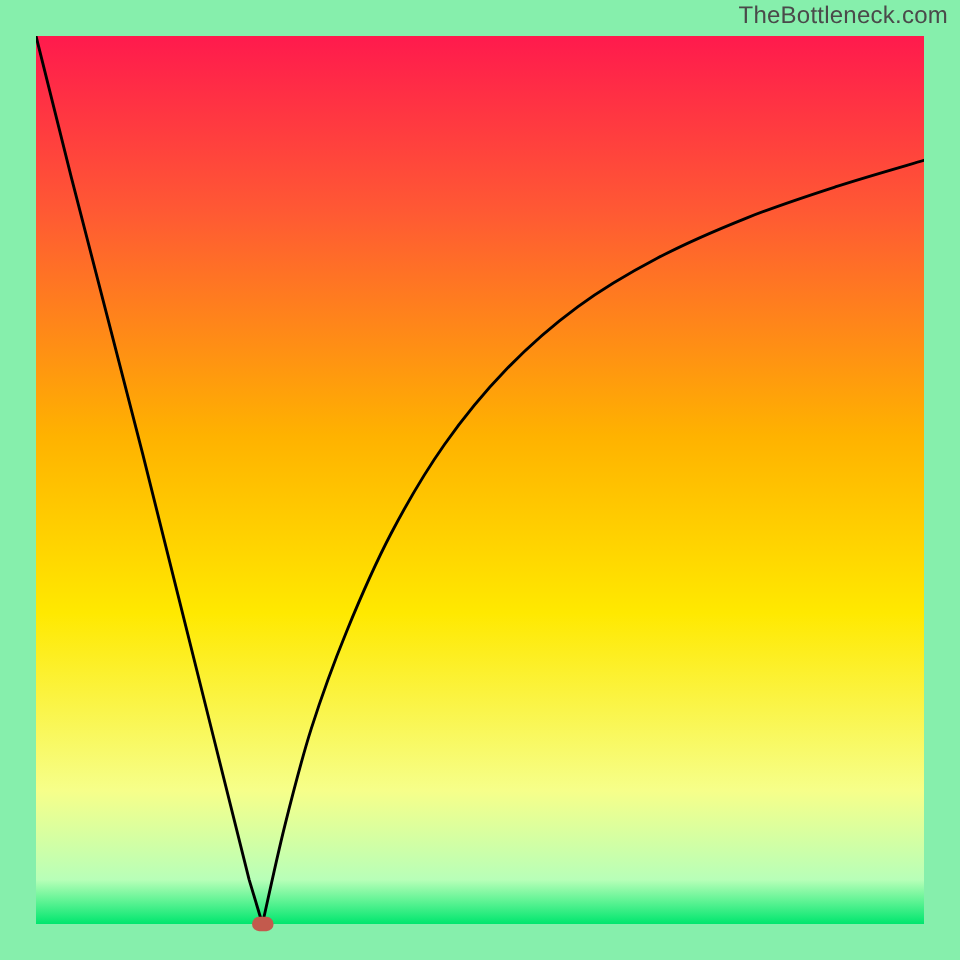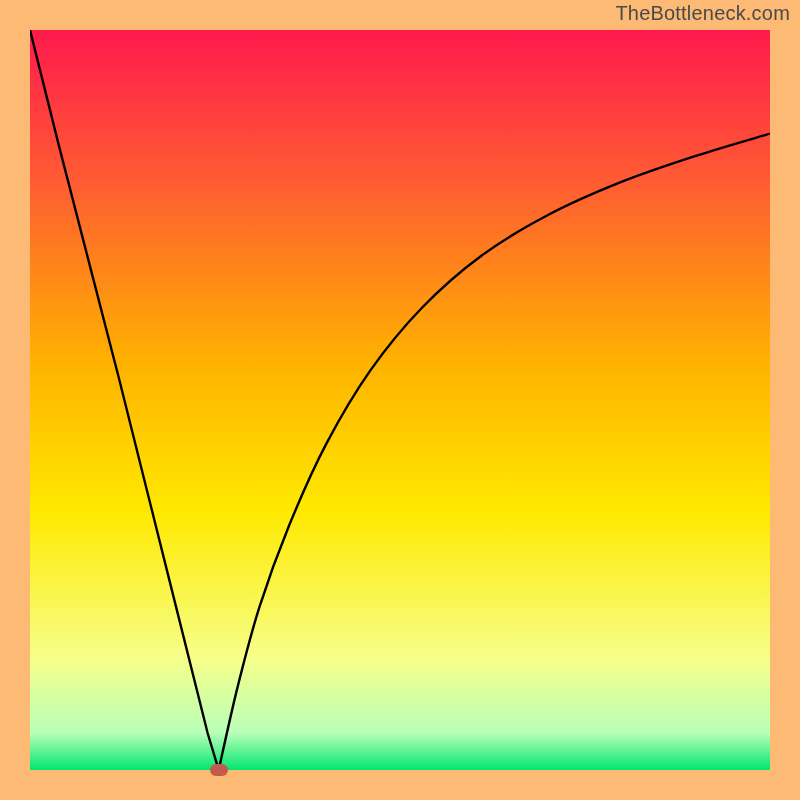--- a/index.html
+++ b/index.html
@@ -8,21 +8,21 @@
     width: 800px;
     height: 800px;
     background: #000;
     font-family: Arial, Helvetica, sans-serif;
     overflow: hidden;
   }
   .frame {
     position: relative;
     width: 800px;
     height: 800px;
-    background: #fdba74;
+    background: #86efac;
   }
   .watermark {
     position: absolute;
     top: 2px;
     right: 10px;
     color: #4a4a4a;
     font-size: 20px;
     font-weight: 500;
     letter-spacing: 0.2px;
     z-index: 10;

